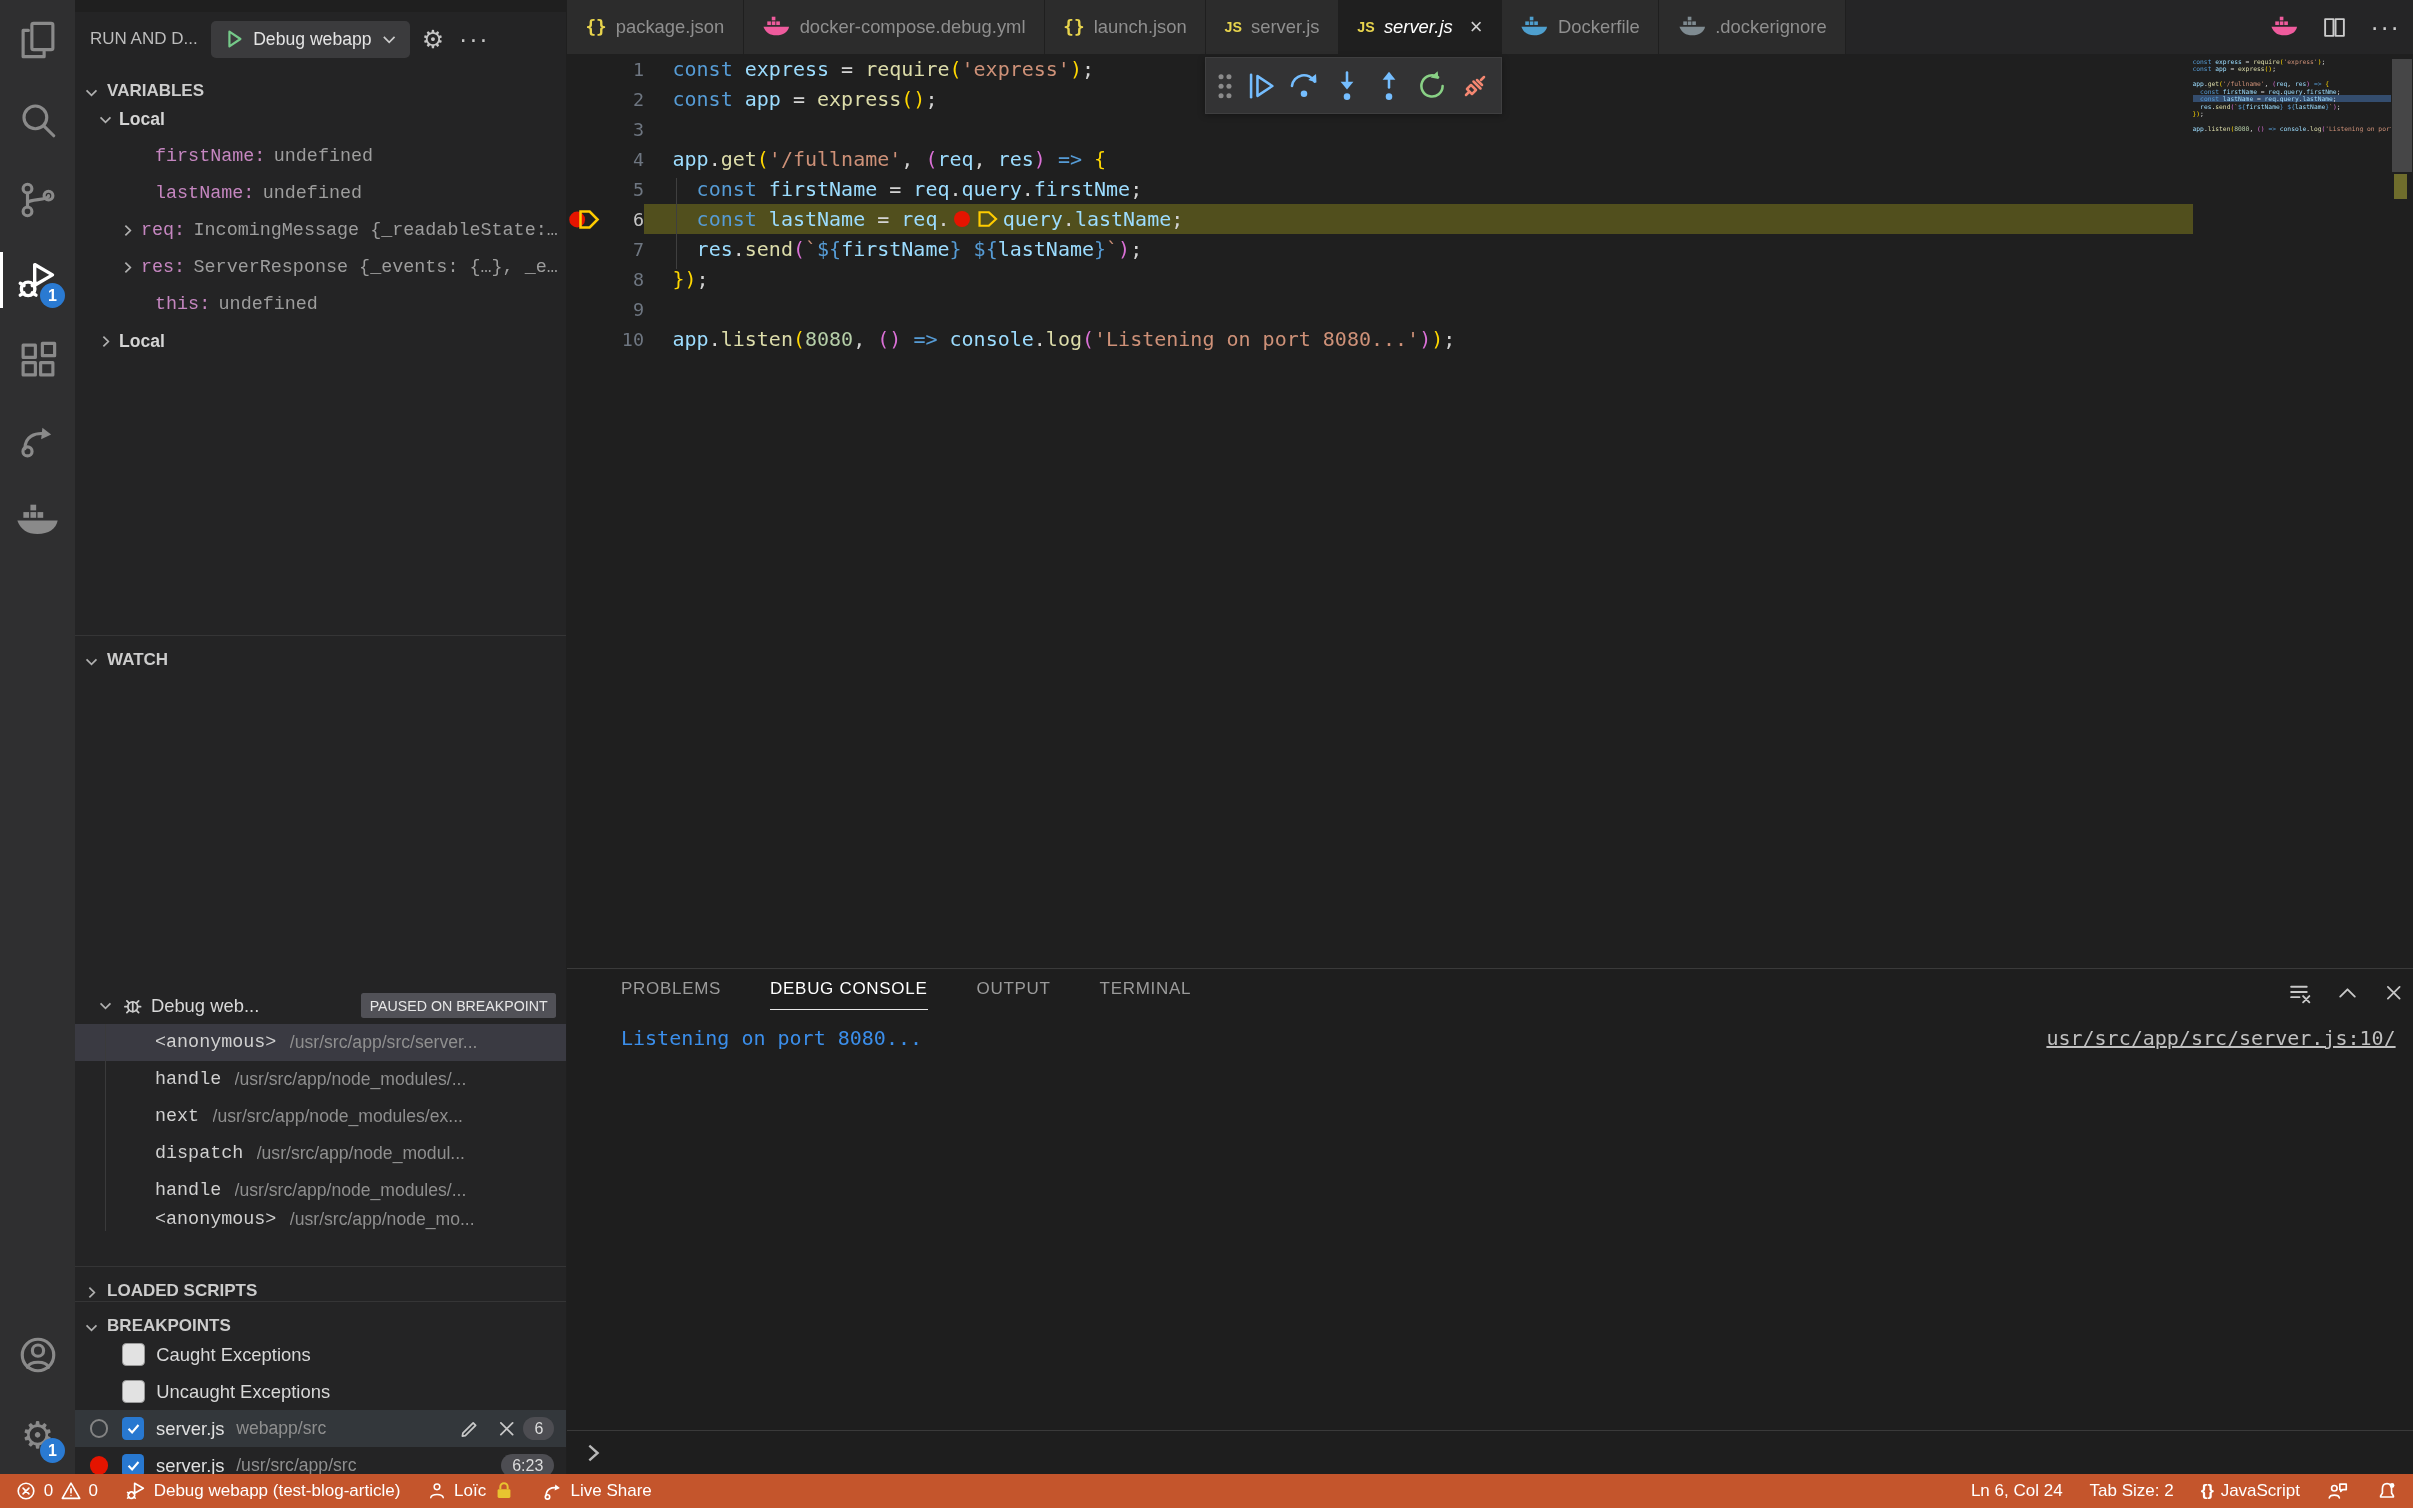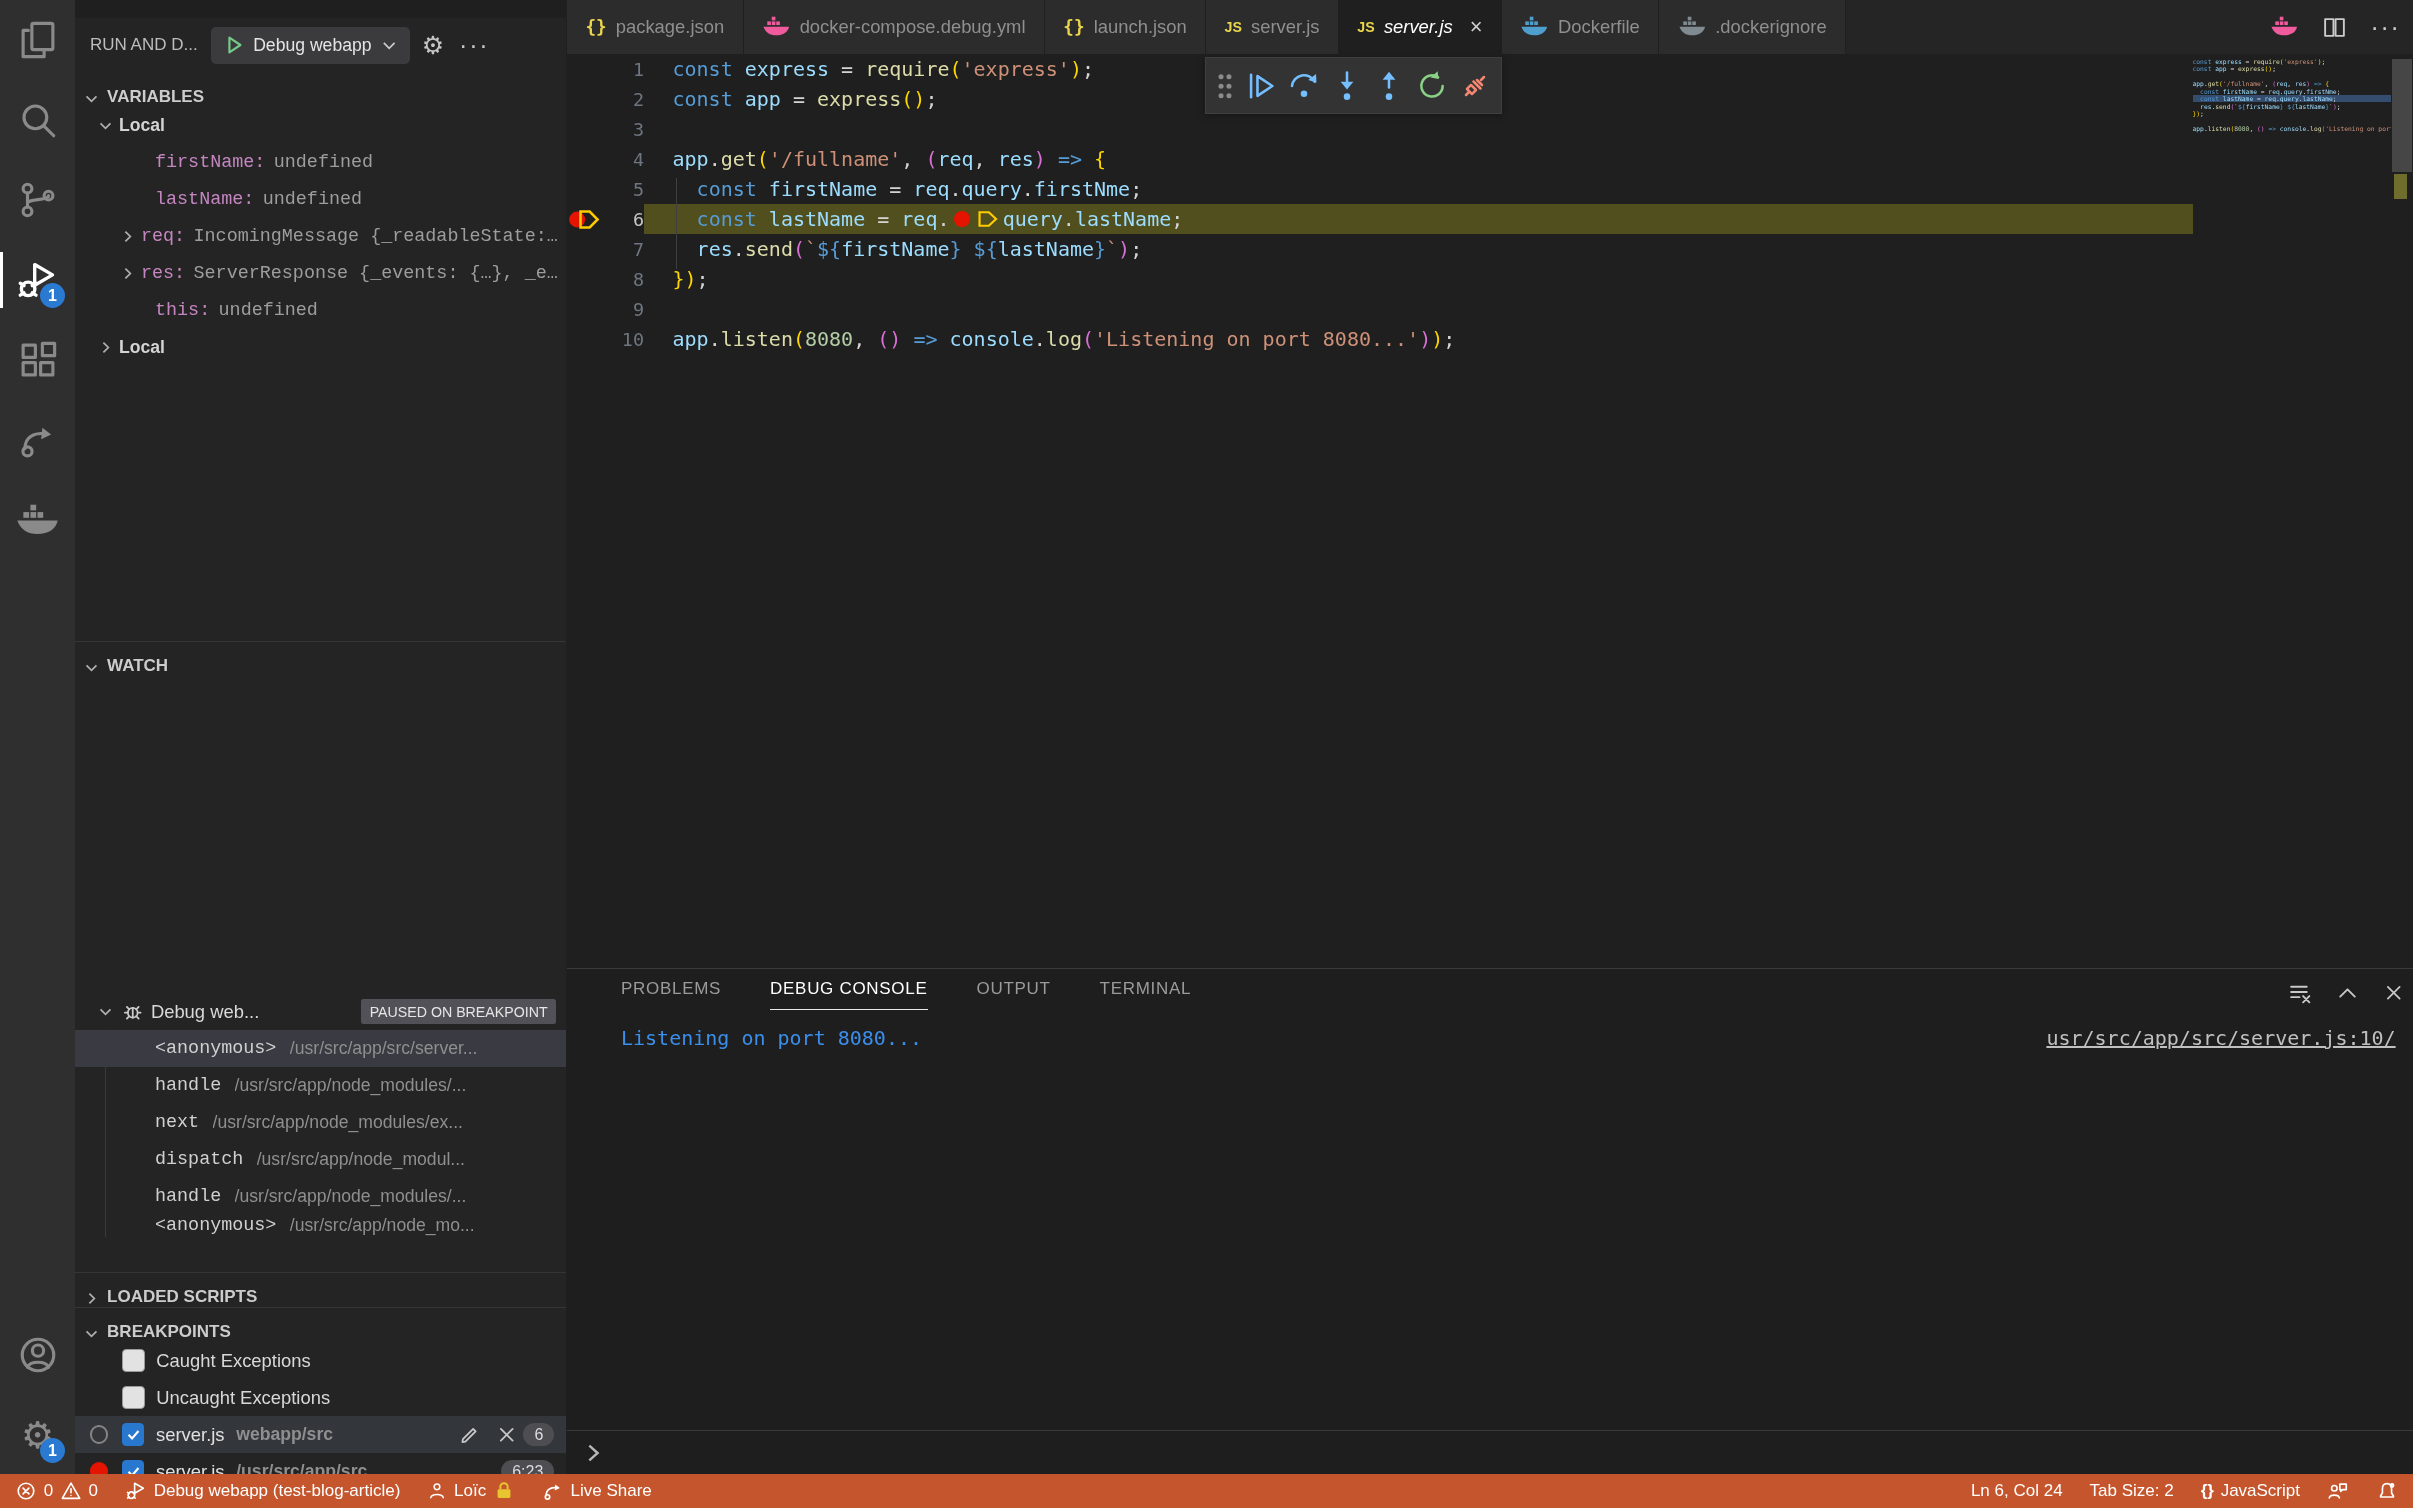--- a/index.html
+++ b/index.html
@@ -9,21 +9,21 @@
   
   .activity-bar{position:absolute;left:0;top:0;width:75px;height:1475px;background:#2f2f30;display:flex;flex-direction:column;}
   .ab-item{position:relative;width:75px;height:80px;display:flex;align-items:center;justify-content:center;color:#8a8a8a;cursor:pointer;}
   .ab-item.active{color:#ffffff;}
   .ab-item.active::before{content:'';position:absolute;left:0;top:11.7px;bottom:11.7px;width:3.4px;background:#ffffff;}
   .ab-badge{position:absolute;right:10px;bottom:11.7px;min-width:25px;height:25px;border-radius:12.6px;background:#2a7ad2;color:#fff;
             font-size:16px;font-weight:bold;display:flex;align-items:center;justify-content:center;padding:0 3.4px;box-sizing:border-box;}
   .ab-spacer{flex:1}
   .gear-glyph{font-size:37px;line-height:1;font-family:"DejaVu Sans",sans-serif;}
   
-  .sidebar{position:absolute;left:75px;top:18px;width:491px;height:1475px;background:#242425;overflow:hidden;}
+  .sidebar{position:absolute;left:75px;top:12px;width:491px;height:1475px;background:#242425;overflow:hidden;}
   .sb-header{position:absolute;top:0;left:0;right:0;height:54px;display:flex;align-items:center;padding-left:15px;}
   .sb-title{font-size:17px;color:#bdbdbd;white-space:nowrap;}
   .launch-picker{margin-left:13.4px;background:#3b3b3d;border-radius:5px;height:37px;display:flex;align-items:center;padding:0 11.7px;gap:8.4px;cursor:pointer;}
   .launch-label{font-size:17.6px;color:#e4e4e4;}
   .sb-header-actions{margin-left:11.7px;display:flex;align-items:center;gap:15px;color:#c5c5c5;}
   .section{position:absolute;left:0;right:0;}
   .section-header{height:35px;display:flex;align-items:flex-end;gap:6.7px;padding-left:8.4px;font-weight:bold;font-size:17px;color:#cccccc;
                   border-top:0.8px solid #353536;box-sizing:border-box;}
   .row{height:37px;display:flex;align-items:center;font-size:18.4px;position:relative;box-sizing:border-box;}
   .mono{font-family:Liberation Mono, monospace;}
@@ -36,21 +36,21 @@
   .frame.selected{background:#3a3a42;}
   .paused-badge{margin-left:auto;margin-right:10px;background:#515157;color:#e6e6e6;font-size:14.2px;padding:4.2px 8.4px;border-radius:2.5px;white-space:nowrap;}
   .pill{margin-left:auto;margin-right:11.7px;background:#4d4d52;color:#dddddd;font-size:16px;padding:2.5px 11px;border-radius:13.4px;flex:0 0 auto;}
   .cb{width:22.6px;height:22.6px;border-radius:4.2px;flex:0 0 auto;display:flex;align-items:center;justify-content:center;}
   .cb.unchecked{background:#e2e2e2;border:1.7px solid #9a9a9a;box-sizing:border-box;}
   .cb.checked{background:#2878d0;}
   .bp-state{width:18.4px;height:18.4px;border-radius:50%;flex:0 0 auto;}
   .bp-state.red{background:#e51400;}
   .bp-state.circle{border:2.5px solid #848484;box-sizing:border-box;background:transparent;}
   .bp-file{color:#e0e0e0;margin-left:11.7px;}
-  .bp-path{color:#8f8f8f;margin-left:11.7px;font-size:17.6px;white-space:nowrap;overflow:hidden;font-weight:bold;}
+  .bp-path{color:#8f8f8f;margin-left:11.7px;font-size:17.6px;white-space:nowrap;overflow:hidden;}
   .bp-actions{margin-left:auto;display:flex;align-items:center;gap:13.4px;color:#c8c8c8;margin-right:5px;}
   .row.hovered{background:#33373b;}
   .indent-guide{position:absolute;top:0;bottom:0;width:0.8px;background:#3a3a3b;}
   
   .main{position:absolute;left:567px;top:0;width:1847px;height:968px;background:#1f1f1f;}
   .tabbar{position:absolute;top:0;left:0;right:0;height:54px;background:#252526;display:flex;}
   .tab{height:54px;display:flex;align-items:center;padding:0 18.4px;background:#2c2c2c;border-right:0.8px solid #1f1f1f;
        font-size:18.4px;color:#8f8f8f;cursor:pointer;white-space:nowrap;}
   .tab.active{background:#1f1f1f;color:#ffffff;}
   .tab.italic .tab-label{font-style:italic;}

